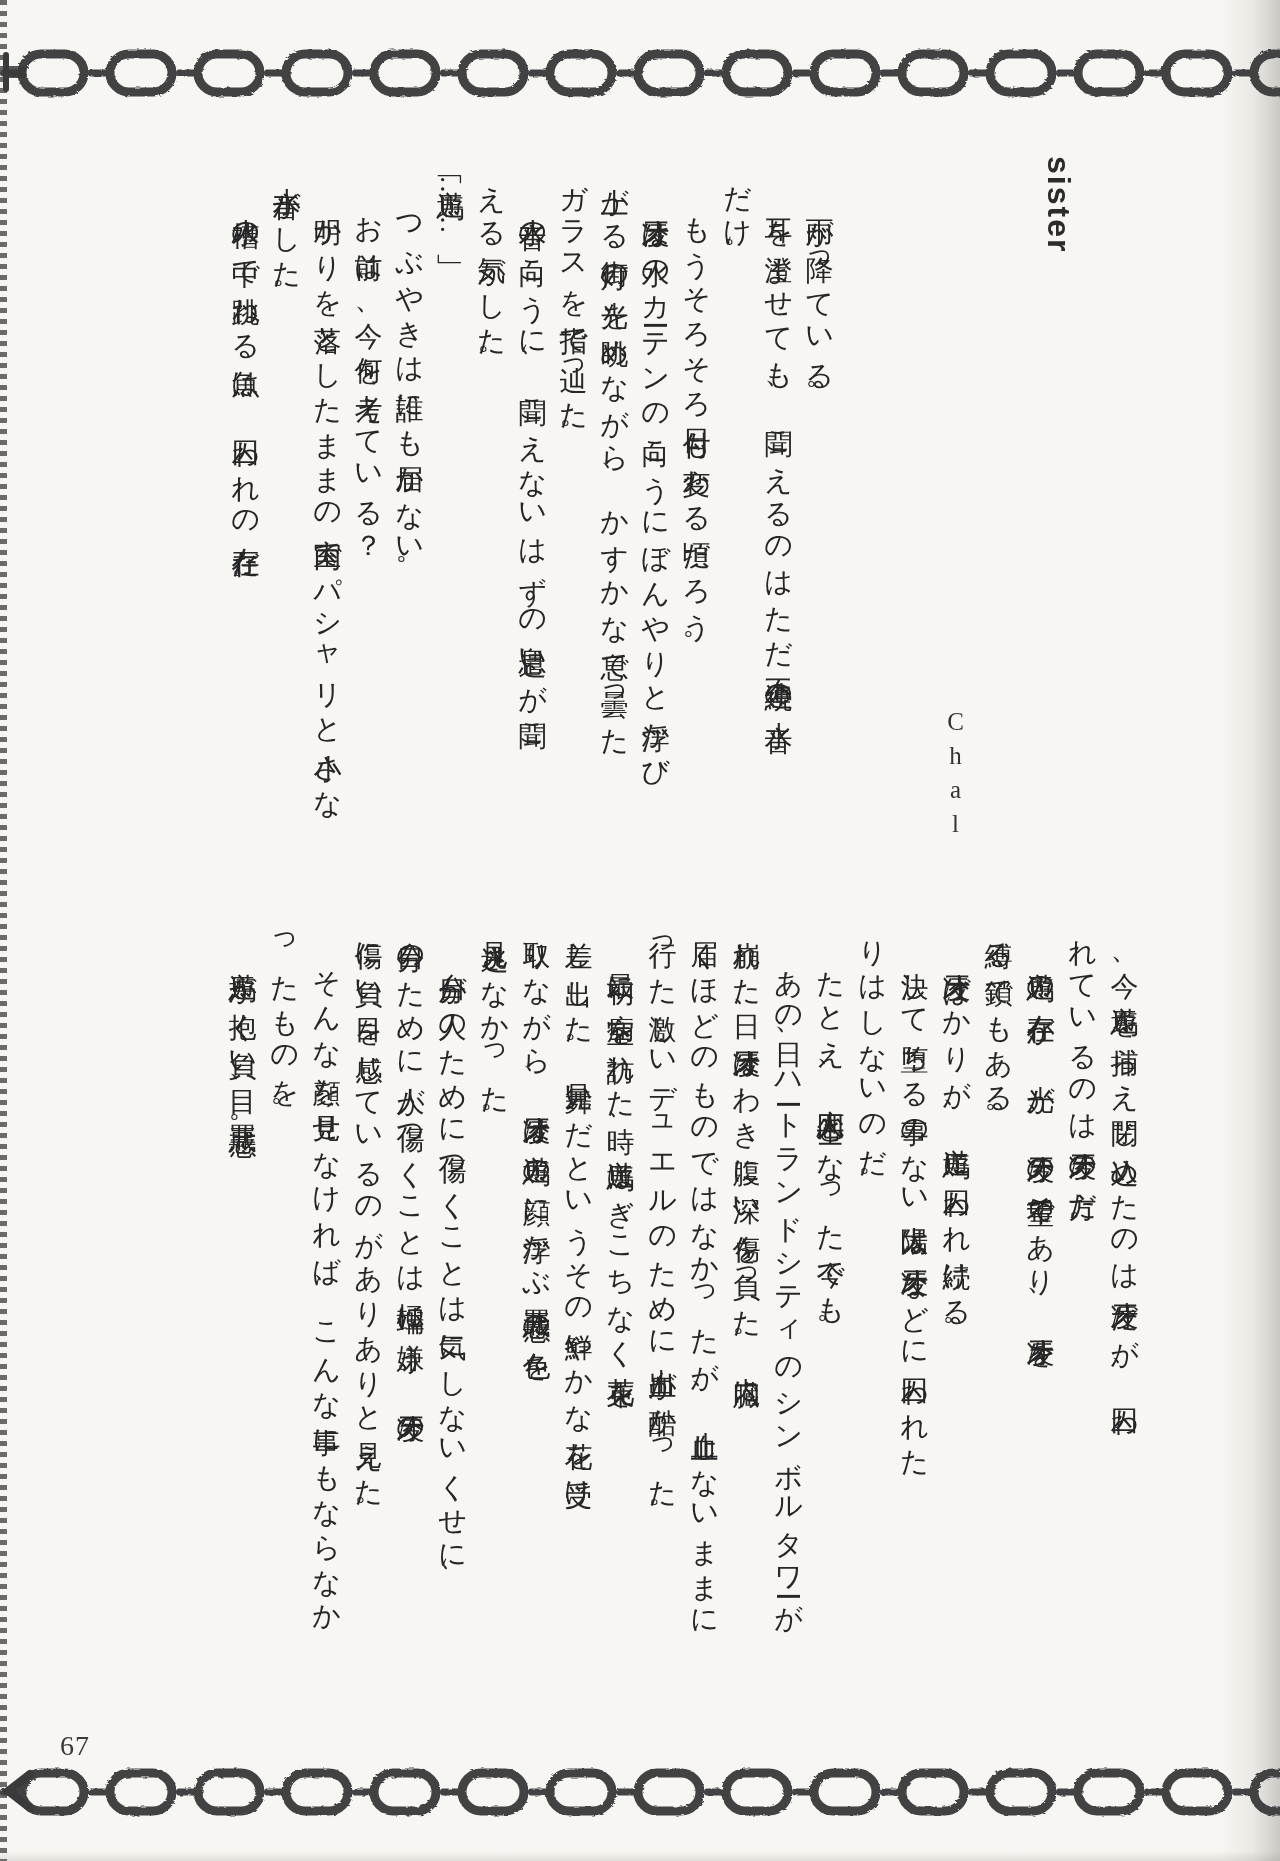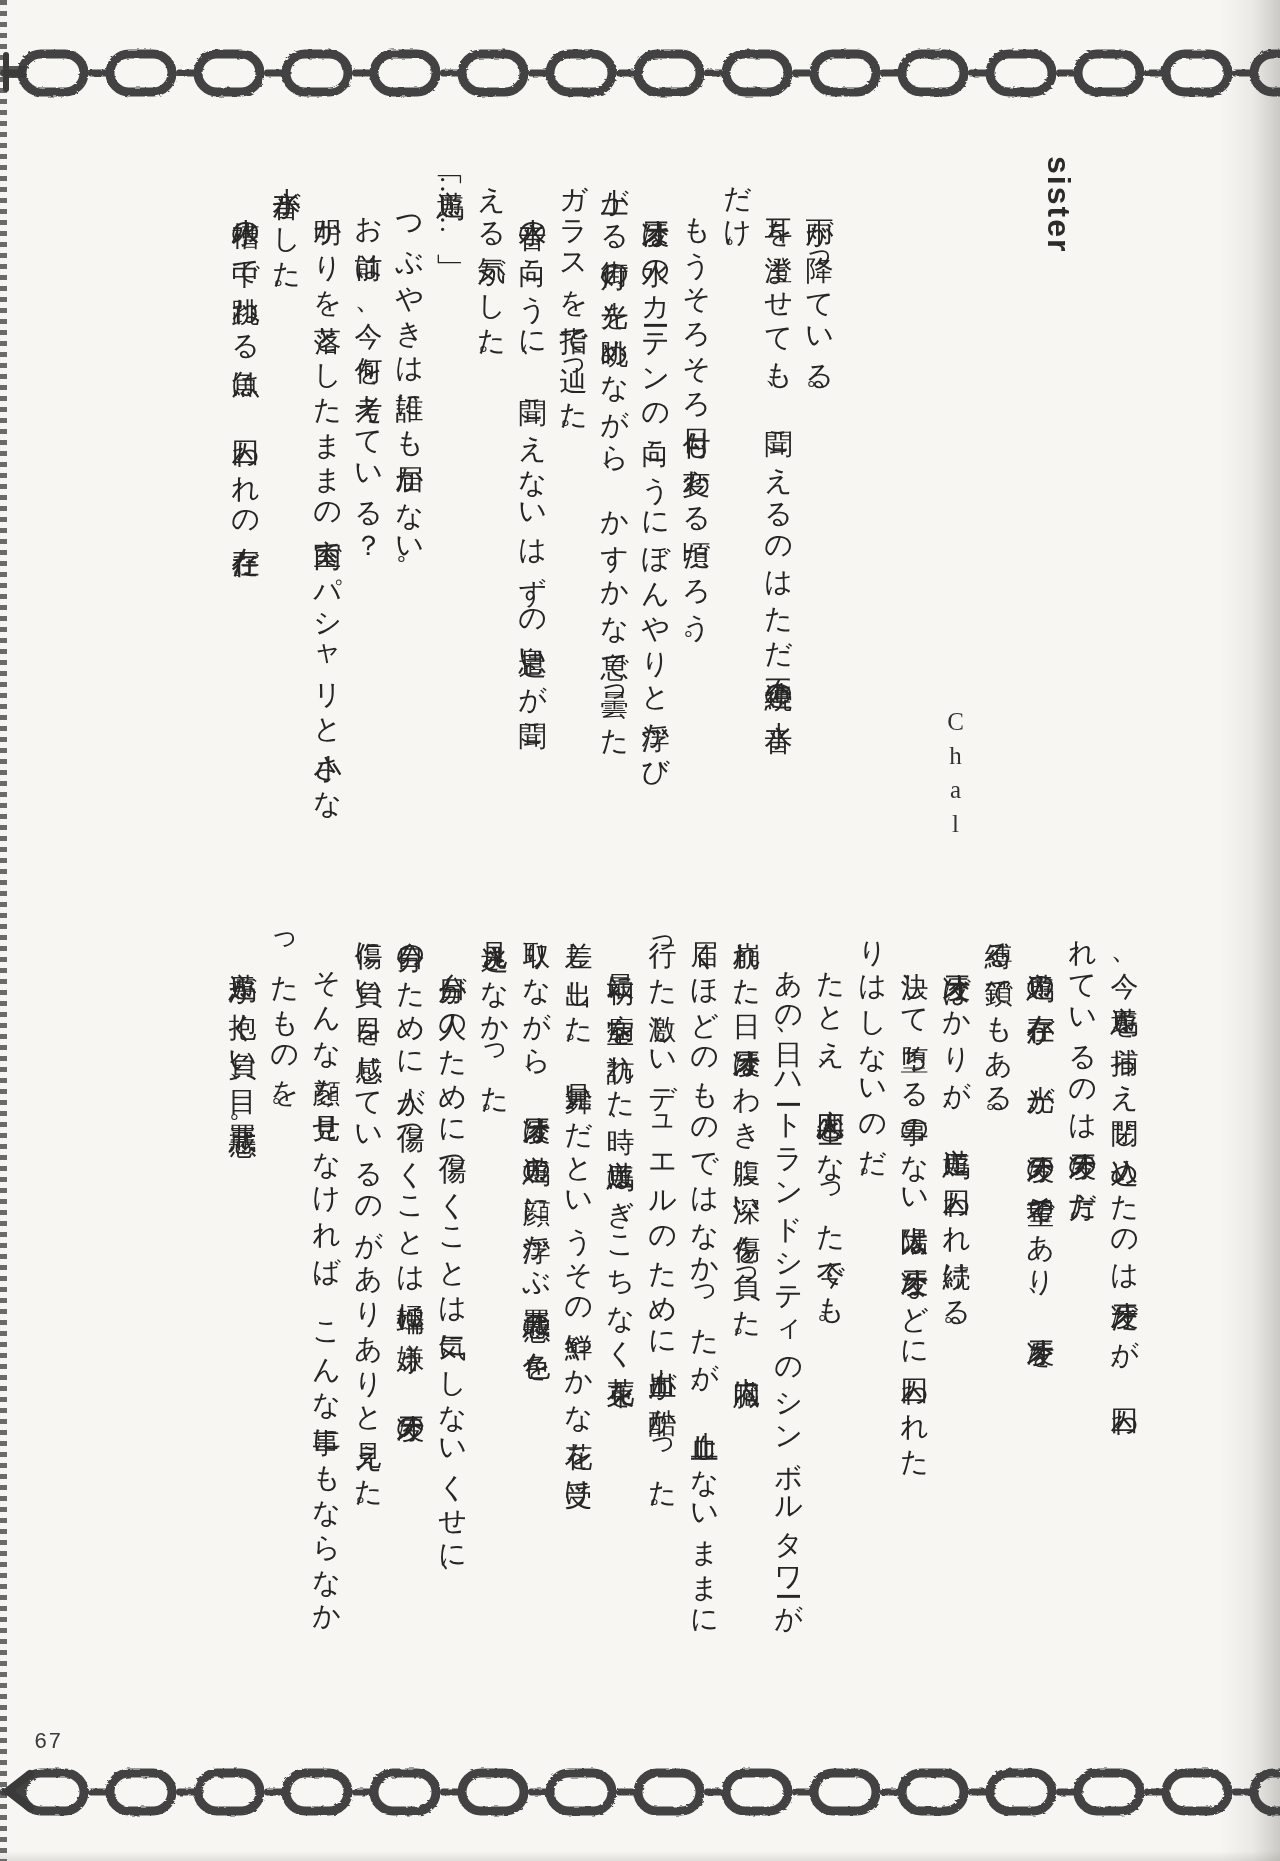--- a/index.html
+++ b/index.html
@@ -52,23 +52,23 @@
     font-family:"Liberation Sans", sans-serif;
     font-weight:700;font-size:32px;letter-spacing:2px;color:#2b2b2b;
   }
   .author-credit{
     position:absolute;top:708px;left:941px;height:150px;
     writing-mode:vertical-rl;text-orientation:upright;
     font-family:"Liberation Serif", serif;
     font-size:25px;letter-spacing:7px;color:#333333;
   }
   .page-number{
-    position:absolute;left:34px;top:1730px;
-    font-family:Liberation Mono, monospace;
-    font-size:22px;color:#3a3a3a;letter-spacing:1px;
+    position:absolute;left:60px;top:1730px;
+    font-family:Liberation Serif, serif;
+    font-size:28px;color:#3a3a3a;letter-spacing:1px;
   }
 </style>
 </head>
 <body>
 
 <div class="page">
 
   <div class="binding-edge"></div>
   <div class="scan-shadow-right"></div>
   <div class="scan-shadow-bottom"></div>

